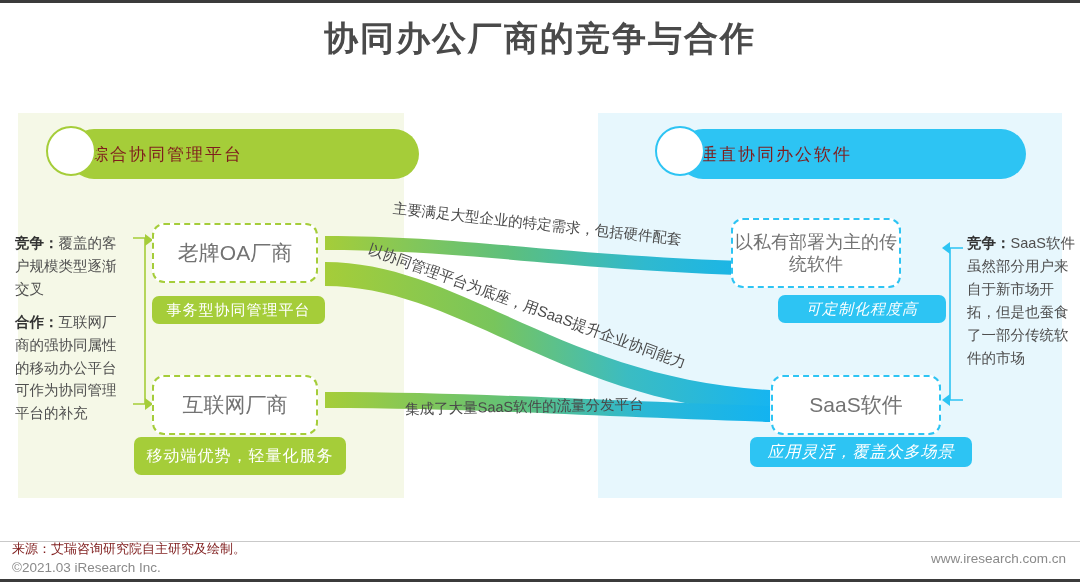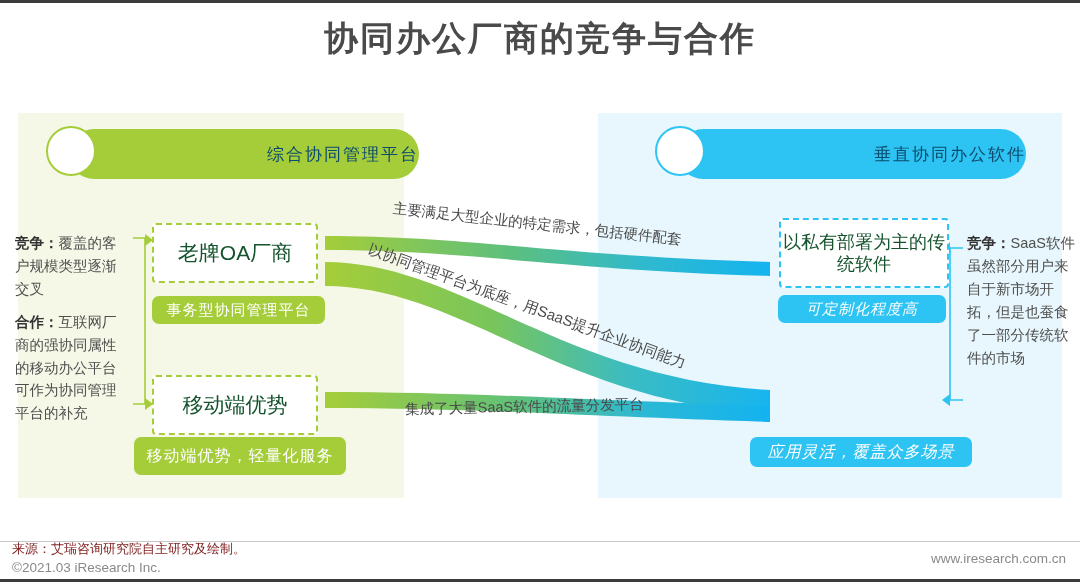--- a/index.html
+++ b/index.html
@@ -33,46 +33,46 @@
   .panel-gap{position:absolute;left:404px;top:113px;width:194px;height:385px;background:#ffffff;}
 
   
   .pill{
     position:absolute;height:50px;border-radius:25px;
     display:flex;align-items:center;
   }
   .pill-left{left:69px;top:129px;width:350px;background:#a5cd39;}
   .pill-right{left:678px;top:129px;width:348px;background:#2dc4f3;}
   .pill-label{
-    width:100%;text-align:right;color:#0c4a6e;
+    width:100%;text-align:left;color:#7f1d1d;
     font-size:17px;letter-spacing:2px;padding-left:22px;box-sizing:border-box;
   }
   .pill-knob{
     position:absolute;left:-23px;top:-3px;
     width:50px;height:50px;border-radius:50%;
     background:#ffffff;box-sizing:border-box;
   }
   .knob-green{border:2px solid #a5cd39;}
   .knob-blue{border:2px solid #2dc4f3;}
 
   
   .ribbons{position:absolute;left:0;top:0;width:1080px;height:582px;pointer-events:none;}
 
   
   .entity{
-    position:absolute;background:#ffffff;border-radius:4px;
+    position:absolute;background:#ffffff;border-radius:12px;
     display:flex;align-items:center;justify-content:center;
-    text-align:center;color:#14532d;line-height:1.25;
+    text-align:center;color:#737373;line-height:1.25;
   }
   .entity-green{border:2px dashed #a5cd39;}
   .entity-blue{border:2px dashed #2dc4f3;}
 
   #entity-oa{left:152px;top:223px;width:162px;height:56px;font-size:21px;}
   #entity-internet{left:152px;top:375px;width:162px;height:56px;font-size:21px;}
-  #entity-traditional{left:779px;top:218px;width:166px;height:66px;font-size:18px;}
+  #entity-traditional{left:731px;top:218px;width:166px;height:66px;font-size:18px;}
   #entity-saas{left:771px;top:375px;width:166px;height:56px;font-size:21px;}
 
   
   .tag{
     position:absolute;border-radius:7px;
     display:flex;align-items:center;justify-content:center;
     color:#ffffff;font-size:15px;letter-spacing:1px;
   }
   .tag-green{background:#a5cd39;}
   .tag-blue{background:#2dc4f3;font-style:italic;}
@@ -163,26 +163,27 @@
   </div>
 
   <div class="pill pill-right">
     <div class="pill-knob knob-blue"></div>
     <div class="pill-label">垂直协同办公软件</div>
   </div>
 
   <div class="entity entity-green" id="entity-oa">老牌OA厂商</div>
   <div class="tag tag-green" id="tag-oa">事务型协同管理平台</div>
 
-  <div class="entity entity-green" id="entity-internet">移动端优势</div>
+  <div class="entity entity-green" id="entity-internet">互联网厂商</div>
   <div class="tag tag-green" id="tag-internet">移动端优势，轻量化服务</div>
 
   <div class="entity entity-blue" id="entity-traditional">以私有部署为主的传统软件</div>
   <div class="tag tag-blue" id="tag-traditional">可定制化程度高</div>
 
+  <div class="entity entity-blue" id="entity-saas">SaaS软件</div>
   <div class="tag tag-blue" id="tag-saas">应用灵活，覆盖众多场景</div>
 
   <div class="note" id="note-right">
     <div>
       <b>竞争：</b><span>SaaS软件虽然部分用户来自于新市场开拓，但是也蚕食了一部分传统软件的市场</span>
     </div>
   </div>
 
   <div class="note" id="note-left">
     <div class="para1">

